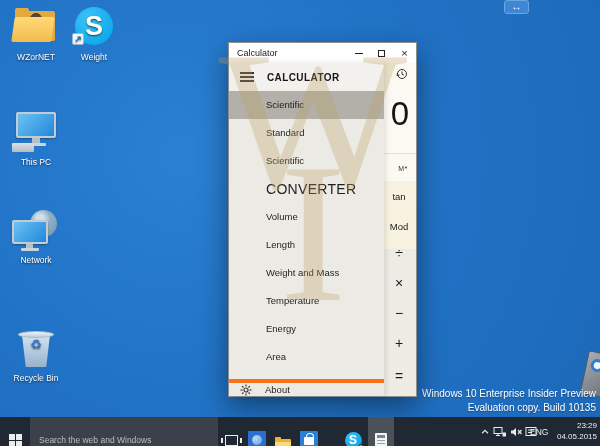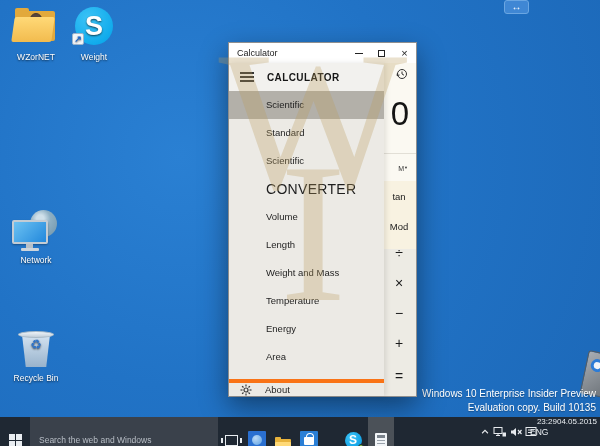--- a/index.html
+++ b/index.html
@@ -147,21 +147,21 @@
     background:#8ac640; border:1px solid #1f2833; }
   .tb-calc { left:368px; width:26px; background:#4b5158; }
   .calcmini { width:12px; height:15px; background:#f2f5f8; border-radius:1px; position:relative; }
   .calcmini:before { content:""; position:absolute; left:2px; top:2px; right:2px; height:3px; background:#7b838c; }
   .calcmini:after { content:""; position:absolute; left:2px; top:7px; right:2px; height:1px; background:#9aa2ab;
     box-shadow:0 3px 0 #9aa2ab; }
 
   .tray-ic { position:absolute; top:0; height:29px; display:flex; align-items:center; }
   .lang { position:absolute; left:530px; top:0; height:29px; display:flex; align-items:center;
     color:#e9edf1; font-size:8.5px; }
-  .clock { position:absolute; right:3px; top:0; height:29px; display:flex; 
+  .clock { position:absolute; right:3px; top:0; height:29px; display:flex; flex-direction:column;
     justify-content:center; text-align:right; color:#e9edf1; font-size:8px; line-height:1.3; }
 </style>
 </head>
 <body>
 
 <div class="desktop">
 
   <div class="topright-btn">↔</div>
 
   <div class="dicon" style="left:6px; top:5px;">
@@ -176,20 +176,29 @@
   </div>
 
   <div class="dicon" style="left:64px; top:5px;">
     <div class="art">
       <div class="sk-circle">S</div>
       <div class="shortcut-badge">↗</div>
     </div>
     <div>Weight</div>
   </div>
 
+  <div class="dicon" style="left:6px; top:110px;">
+    <div class="art">
+      <div class="mon" style="left:10px; top:2px; width:40px; height:26px;"></div>
+      <div class="mon-stand" style="left:26px; top:28px; width:8px; height:5px;"></div>
+      <div class="mon-base" style="left:20px; top:33px; width:20px; height:3px;"></div>
+      <div class="kbd" style="left:6px; top:33px; width:22px; height:9px;"></div>
+    </div>
+    <div>This PC</div>
+  </div>
 
   <div class="dicon" style="left:6px; top:208px;">
     <div class="art">
       <div class="globe" style="left:24px; top:2px;"></div>
       <div class="mon" style="left:6px; top:12px; width:36px; height:24px;"></div>
       <div class="mon-stand" style="left:20px; top:36px; width:7px; height:4px;"></div>
       <div class="mon-base" style="left:15px; top:40px; width:18px; height:3px;"></div>
     </div>
     <div>Network</div>
   </div>

